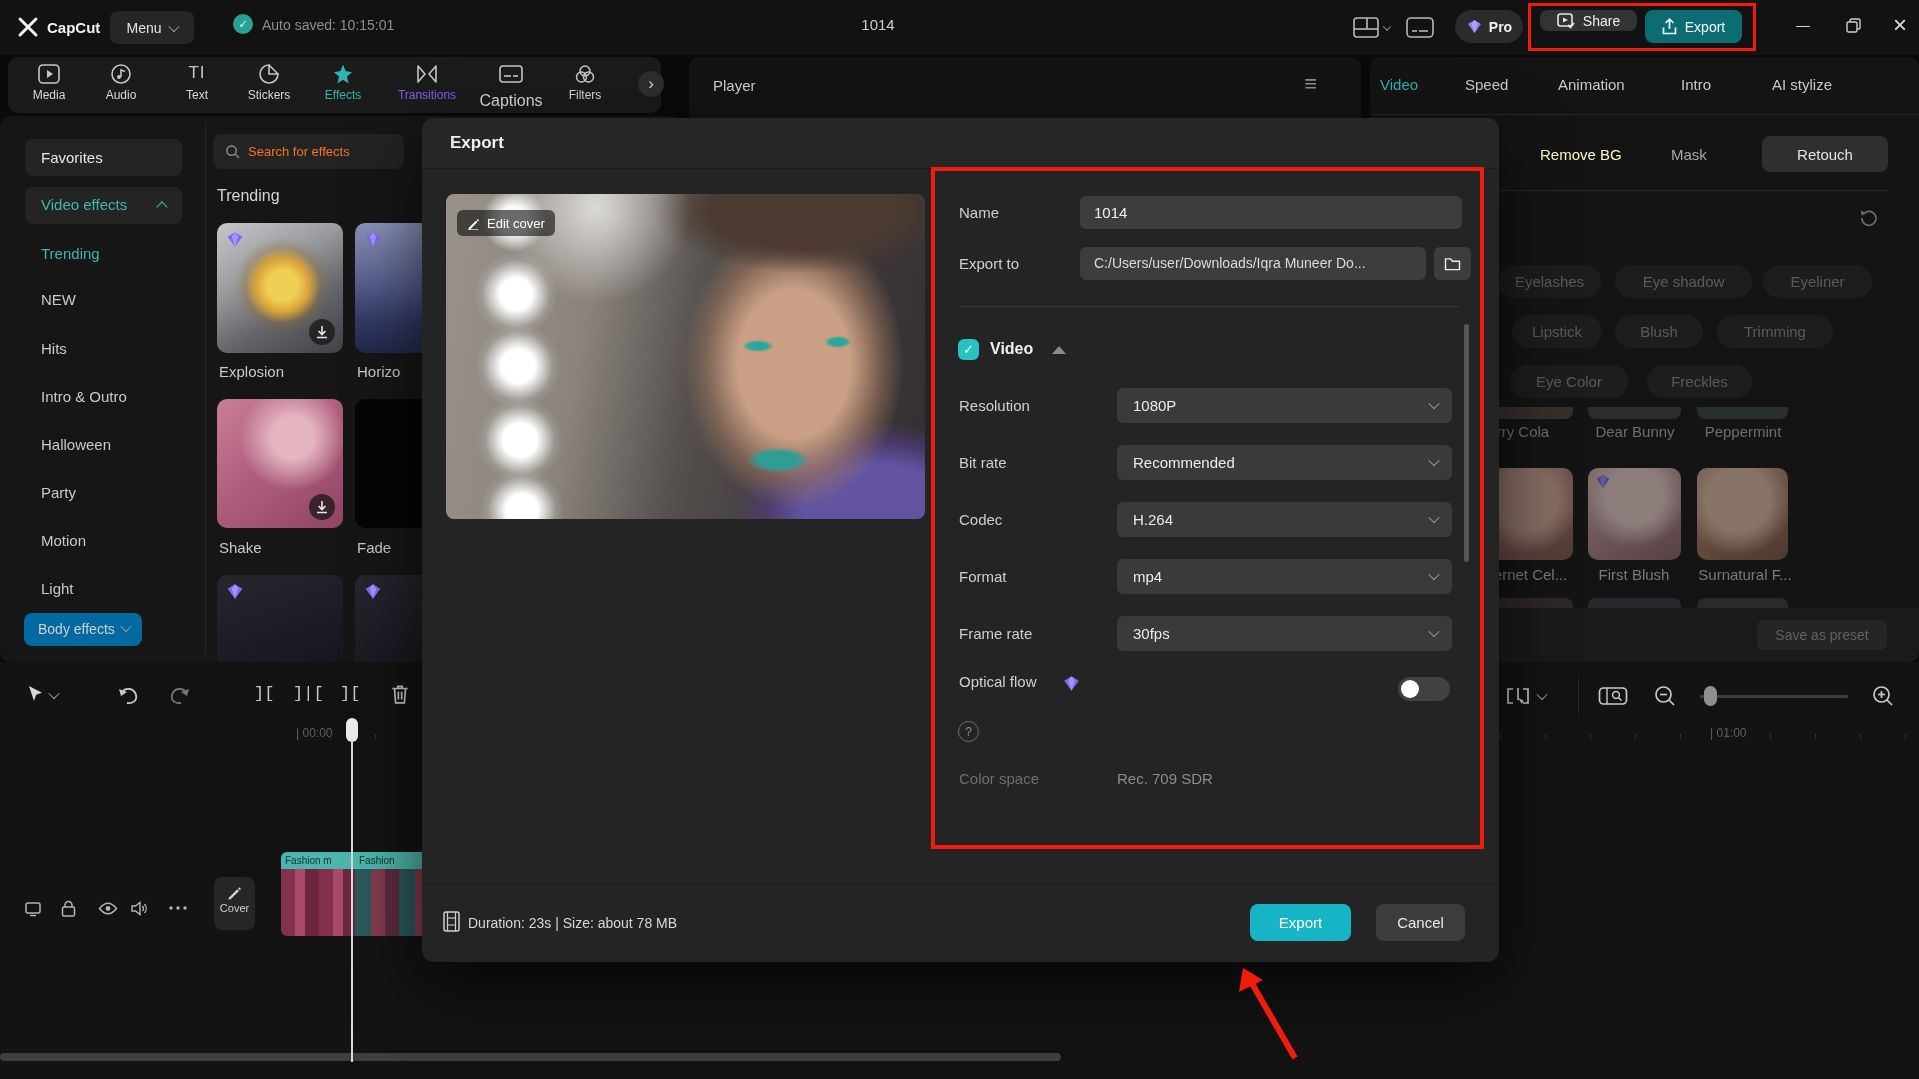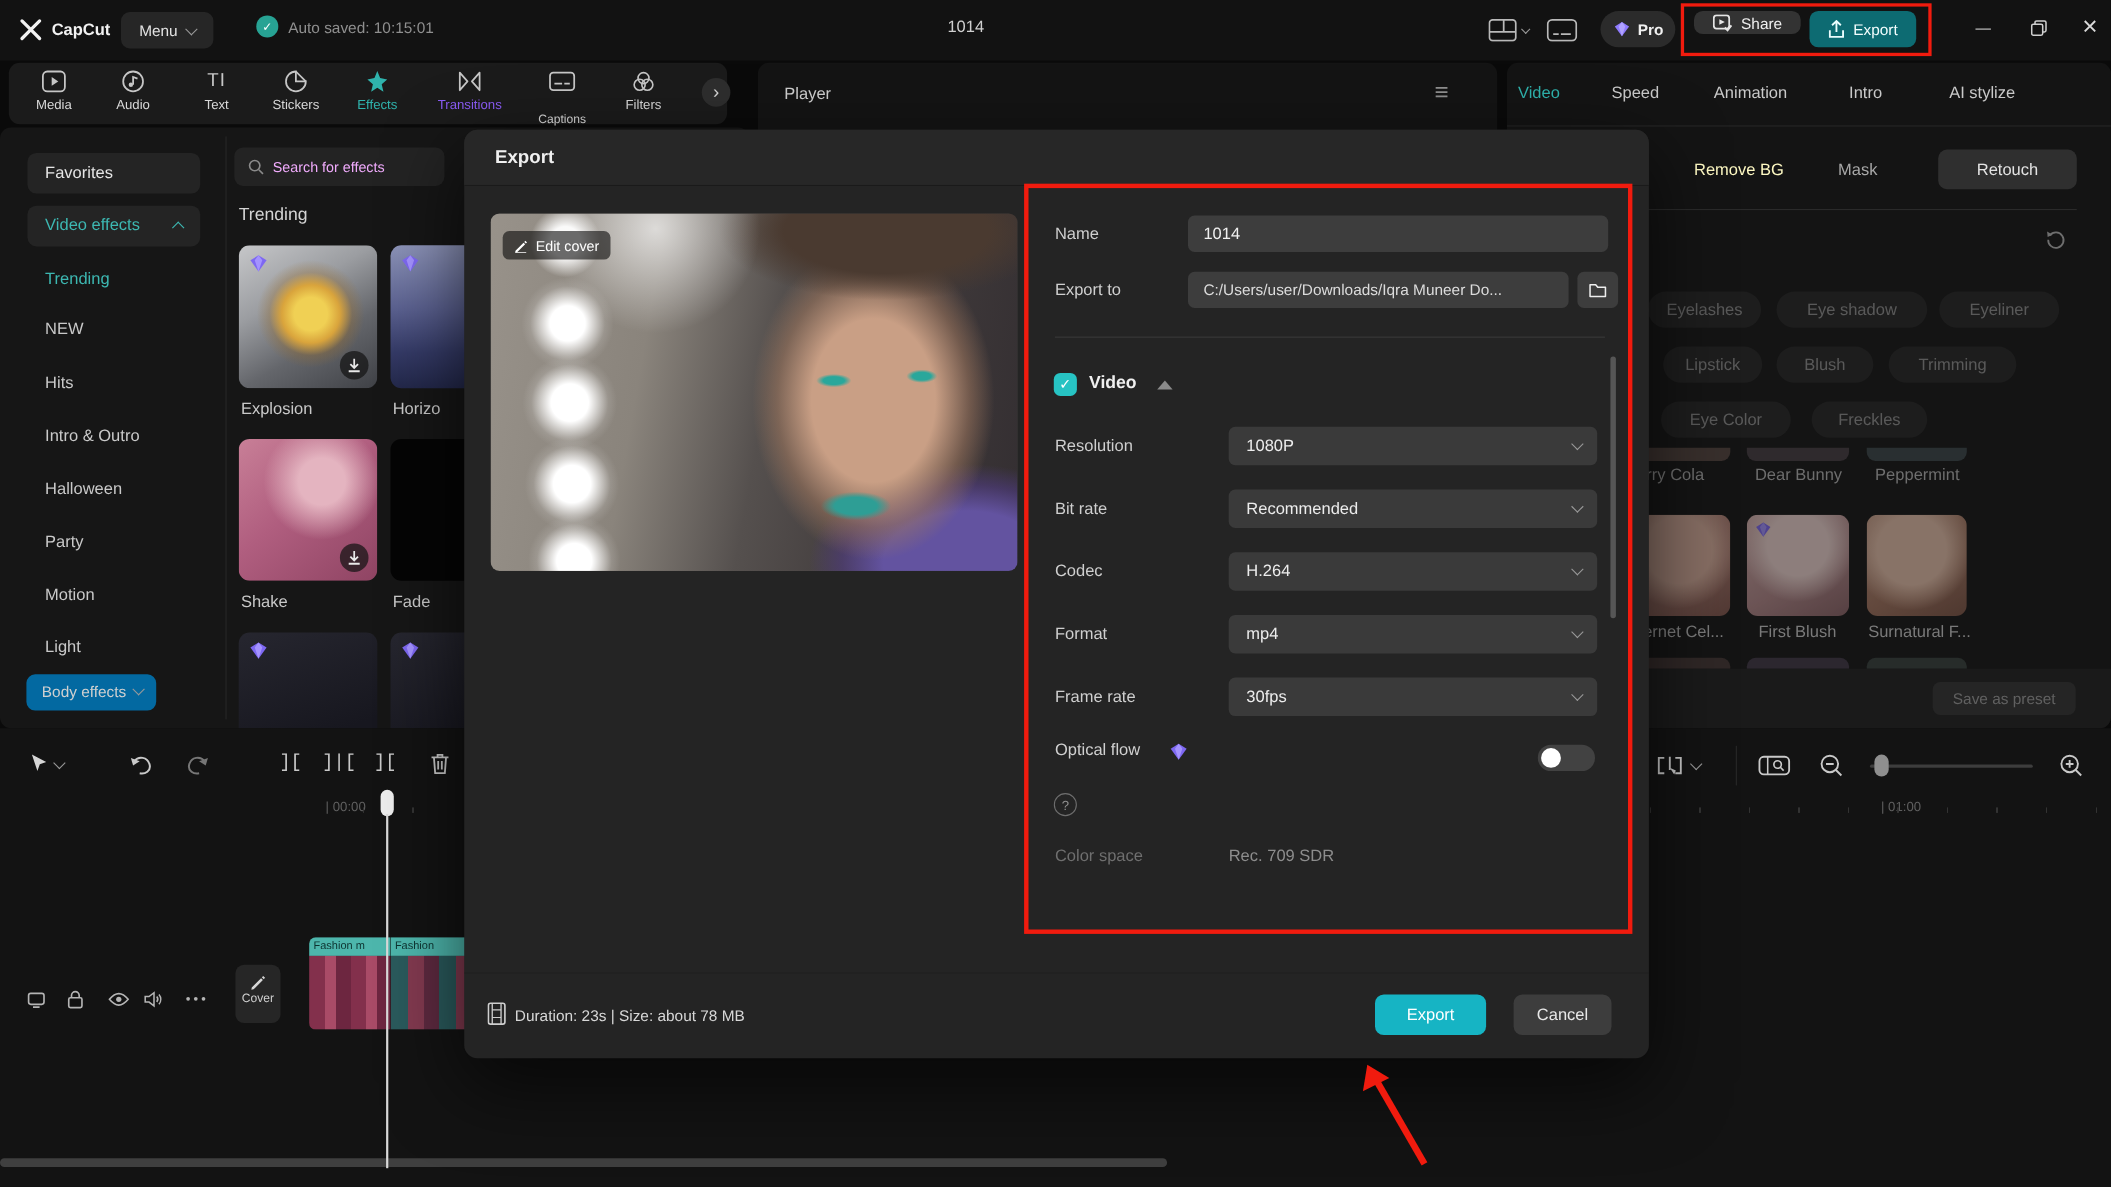--- a/index.html
+++ b/index.html
@@ -136,21 +136,21 @@
         <path d="M21 3 L14 11 L21 19 Z" stroke="#c6c6c6" stroke-width="1.6" fill="none" stroke-linejoin="round"></path>
       </svg>
       <div style="color:#8b5cf6;font-size:12px;margin-top:3px;">Transitions</div>
     </div>
     <div class="abs" style="left:468px;top:6px;width:70px;text-align:center;">
       <svg width="26" height="22" viewBox="0 0 26 22" style="margin:0 auto;">
         <rect x="2" y="3" width="22" height="16" rx="3" stroke="#c6c6c6" stroke-width="1.6" fill="none"></rect>
         <line x1="6" y1="13" x2="13" y2="13" stroke="#c6c6c6" stroke-width="1.6"></line>
         <line x1="15" y1="13" x2="20" y2="13" stroke="#c6c6c6" stroke-width="1.6"></line>
       </svg>
-      <div style="color:#d8d8d8;font-size:11px;margin-top:18px;">Captions</div>
+      <div style="color:#d8d8d8;font-size:16px;margin-top:7px;">Captions</div>
     </div>
     <div class="abs" style="left:545px;top:6px;width:64px;text-align:center;">
       <svg width="24" height="22" viewBox="0 0 24 22" style="margin:0 auto;">
         <circle cx="12" cy="8" r="5" stroke="#c6c6c6" stroke-width="1.5" fill="none"></circle>
         <circle cx="8.5" cy="14" r="5" stroke="#c6c6c6" stroke-width="1.5" fill="none"></circle>
         <circle cx="15.5" cy="14" r="5" stroke="#c6c6c6" stroke-width="1.5" fill="none"></circle>
       </svg>
       <div style="color:#d8d8d8;font-size:12px;margin-top:3px;">Filters</div>
     </div>
     <div class="abs ctr" style="left:630px;top:14px;width:26px;height:26px;border-radius:50%;background:#2e2e2e;color:#d5d5d5;font-size:17px;">›</div>
@@ -174,21 +174,21 @@
       <span style="position:absolute;left:14px;top:8px;color:#d0d0d0;font-size:14px;">Body effects</span>
       <span class="chv down" style="position:absolute;right:12px;top:11px;"></span>
     </div>
     <div class="abs" style="left:205px;top:8px;width:1px;height:530px;background:#262626;"></div>
 
     <div class="abs row" style="left:213px;top:18px;width:191px;height:35px;background:#232323;border-radius:8px;padding-left:12px;box-sizing:border-box;gap:8px;">
       <svg width="15" height="15" viewBox="0 0 16 16">
         <circle cx="7" cy="7" r="5" stroke="#8a8a8a" stroke-width="1.6" fill="none"></circle>
         <line x1="11" y1="11" x2="15" y2="15" stroke="#8a8a8a" stroke-width="1.6"></line>
       </svg>
-      <span style="color:#f0abfc;font-size:13px;">Search for effects</span>
+      <span style="color:#f97316;font-size:13px;">Search for effects</span>
     </div>
 
     <div class="abs" style="left:217px;top:71px;color:#d4d4d4;font-size:16px;">Trending</div>
 
     <div class="tile" style="left:217px;top:107px;width:126px;height:130px;background:radial-gradient(circle at 52% 48%, #f0d054 0 16%, #d9a43c 28%, rgba(150,110,50,.35) 40%, transparent 52%),linear-gradient(150deg,#c6c7c9 0%,#9b9da1 35%,#64666b 65%,#3f4146 100%);">
       <svg width="20" height="17" viewBox="0 0 17 15" style="position:absolute;left:8px;top:8px;">
         <polygon points="8.5,1 15,5 8.5,14 2,5" fill="#7e68f2"></polygon>
           <polygon points="8.5,1 11.5,5 8.5,14 5.5,5" fill="#a493ff"></polygon>
       </svg>
       <div class="dl-badge">

